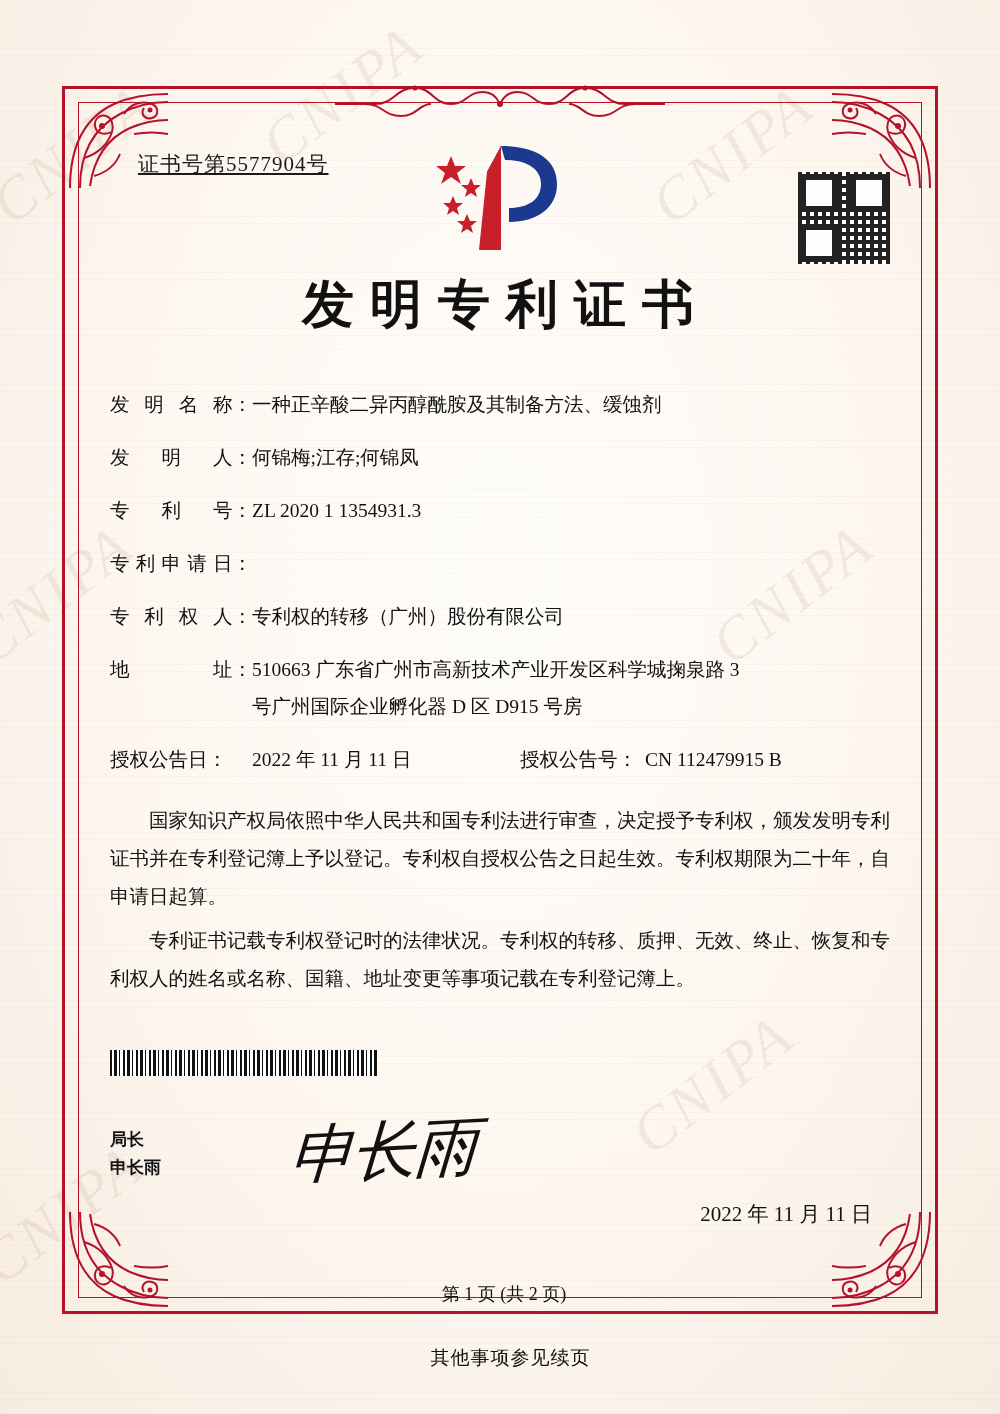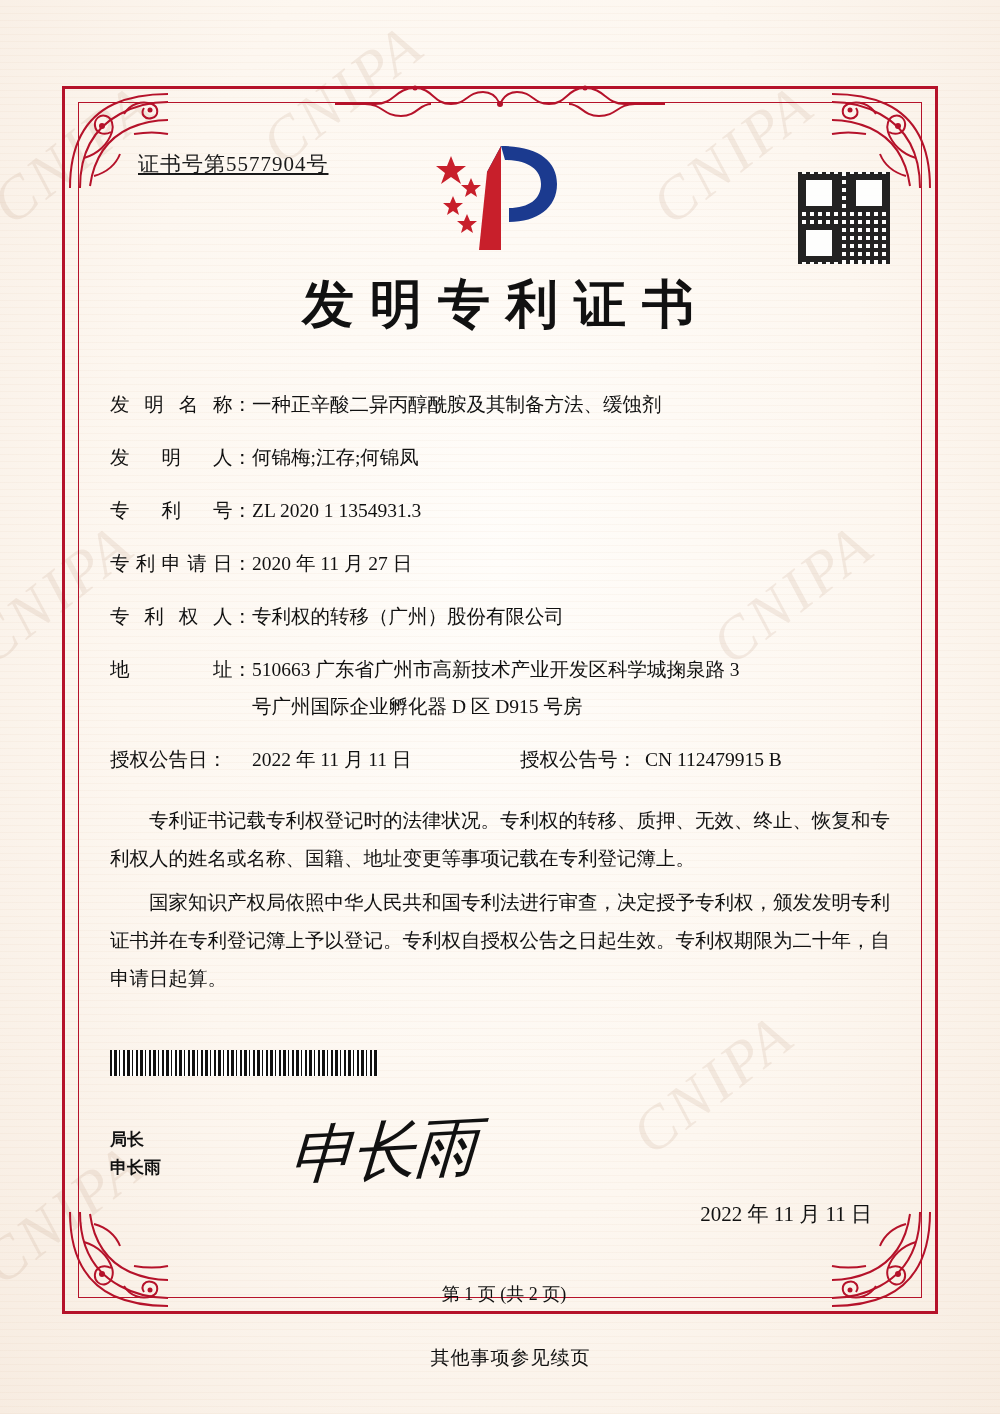--- a/index.html
+++ b/index.html
@@ -401,21 +401,20 @@
       </div>
 
       <div class="frow">
         <div class="flabel tight">
           <span>专</span>
             <span>利</span>
             <span>申</span>
             <span>请</span>
             <span>日：</span>
         </div>
-        <div class="fvalue">2020 年 11 月 27 日</div>
       </div>
 
       <div class="frow">
         <div class="flabel">
           <span>专</span>
             <span>利</span>
             <span>权</span>
             <span>人：</span>
         </div>
         <div class="fvalue">专利权的转移（广州）股份有限公司</div>
@@ -439,22 +438,22 @@
           <div class="fvalue">2022 年 11 月 11 日</div>
         </div>
         <div class="grant-right">
           <div class="glabel">授权公告号：</div>
           <div>CN 112479915 B</div>
         </div>
       </div>
     </div>
 
     <div class="paras">
+      <p>国家知识产权局依照中华人民共和国专利法进行审查，决定授予专利权，颁发发明专利证书并在专利登记簿上予以登记。专利权自授权公告之日起生效。专利权期限为二十年，自申请日起算。</p>
       <p>专利证书记载专利权登记时的法律状况。专利权的转移、质押、无效、终止、恢复和专利权人的姓名或名称、国籍、地址变更等事项记载在专利登记簿上。</p>
-      <p>国家知识产权局依照中华人民共和国专利法进行审查，决定授予专利权，颁发发明专利证书并在专利登记簿上予以登记。专利权自授权公告之日起生效。专利权期限为二十年，自申请日起算。</p>
     </div>
   </div>
 
   <div class="barcode"></div>
 
   <div class="signblock">
     <div>局长</div>
     <div>申长雨</div>
   </div>
   <div class="signature">申长雨</div>

